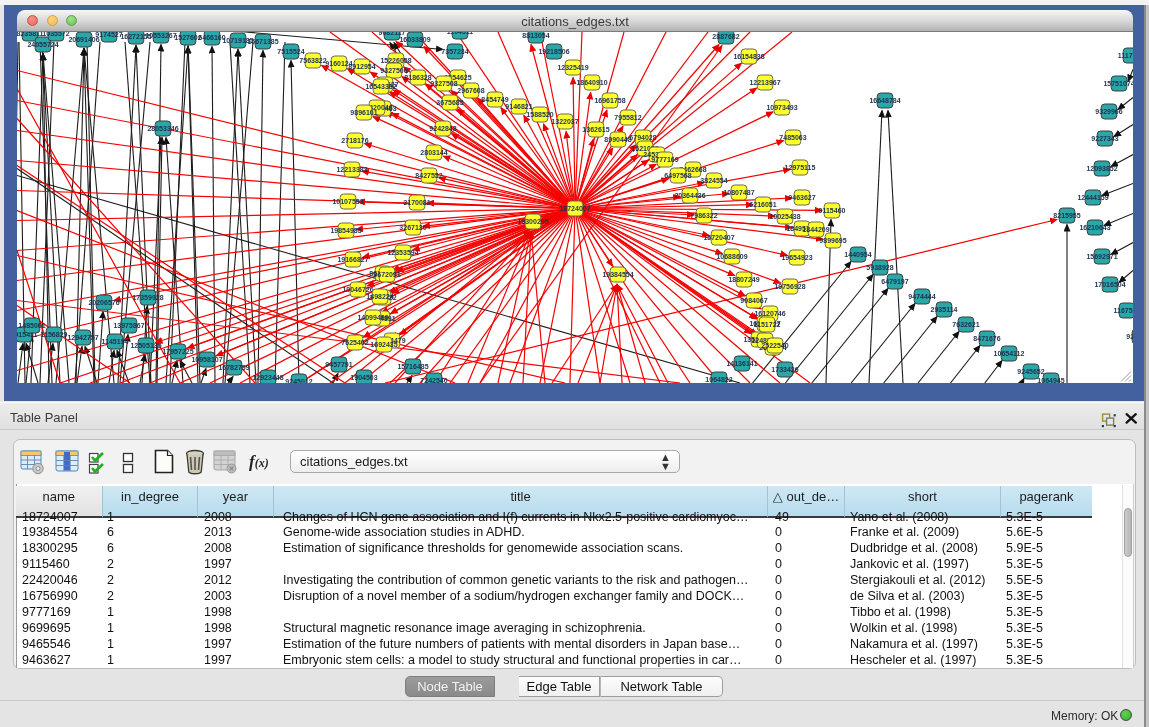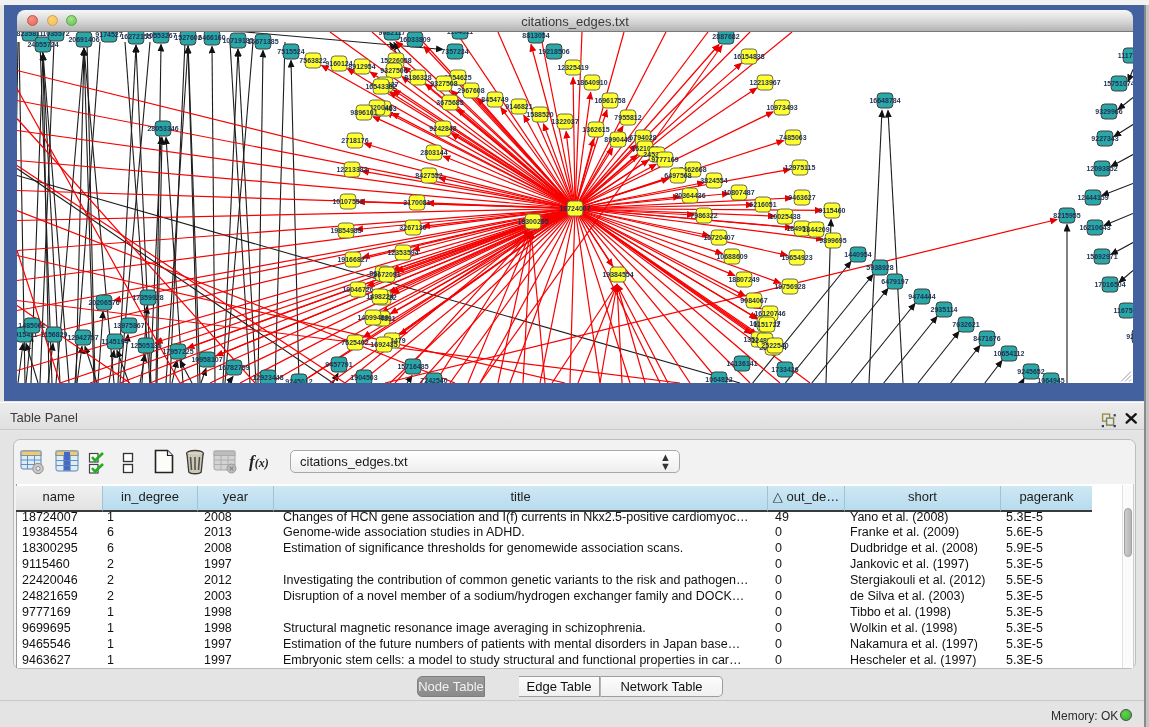--- a/index.html
+++ b/index.html
@@ -23,21 +23,21 @@
 #tphead span{position:absolute;left:10px;top:7px;font-size:13px;color:#3c3c3c}
 #tpbody{left:0;top:431px;width:1149px;height:296px;background:#e4e4e4}
 #container{left:13px;top:439px;width:1123px;height:230px;background:#f2f2f2;
  border:1px solid #bdbdbd;border-radius:7px}
 #combo{left:290px;top:449.5px;width:390px;height:23px;background:linear-gradient(#fff,#eee);
  border:1px solid #a8a8a8;border-radius:5px;font-size:13px;color:#1a1a1a;
  line-height:21px;padding-left:9px}
 #combo .ud{position:absolute;right:8px;top:2px;font-size:11px;color:#333;line-height:9px}
 #tablearea{left:15.5px;top:484px;width:1118px;height:184px;background:#fff;
  border-left:1px solid #9a9a9a;border-right:1px solid #cfcfcf;overflow:hidden}
-.th{position:absolute;top:485.5px;height:26px;background:linear-gradient(#cfe8f4,#b7dcee);
+.th{position:absolute;top:485.5px;height:32px;background:linear-gradient(#cfe8f4,#b7dcee);
  border-bottom:2px solid #3a3a3a;border-left:1px solid #9fc4d4;
  font-size:13px;color:#1d1d1d;text-align:center;line-height:21px}
 .tr{position:absolute;left:0;width:1149px;height:16px;font-size:12.5px;color:#111}
 .tr span{position:absolute;white-space:nowrap;top:0}
 
 #sbar{left:1122px;top:485px;width:11px;height:183px;background:#fbfbfb;
  border-left:1px solid #e2e2e2}
 #sthumb{left:1124px;top:508px;width:8px;height:49px;background:linear-gradient(90deg,#cdcdcd,#b5b5b5);
  border:1px solid #a0a0a0;border-radius:5px}
 
@@ -718,21 +718,21 @@
 <div class="tr" style="top:573.1px">
       <span style="left:22px">22420046</span>
       <span style="left:107px">2</span>
       <span style="left:204px">2012</span>
       <span style="left:283px">Investigating the contribution of common genetic variants to the risk and pathogen…</span>
       <span style="left:775px">0</span>
       <span style="left:850px">Stergiakouli et al. (2012)</span>
       <span style="left:1006px">5.5E-5</span>
     </div>
 <div class="tr" style="top:589.0px">
-      <span style="left:22px">24821659</span>
+      <span style="left:22px">16756990</span>
       <span style="left:107px">2</span>
       <span style="left:204px">2003</span>
       <span style="left:283px">Disruption of a novel member of a sodium/hydrogen exchanger family and DOCK…</span>
       <span style="left:775px">0</span>
       <span style="left:850px">de Silva et al. (2003)</span>
       <span style="left:1006px">5.3E-5</span>
     </div>
 <div class="tr" style="top:604.9px">
       <span style="left:22px">9777169</span>
       <span style="left:107px">1</span>
@@ -763,20 +763,20 @@
       <span style="left:22px">9463627</span>
       <span style="left:107px">1</span>
       <span style="left:204px">1997</span>
       <span style="left:283px">Embryonic stem cells: a model to study structural and functional properties in car…</span>
       <span style="left:775px">0</span>
       <span style="left:850px">Hescheler et al. (1997)</span>
       <span style="left:1006px">5.3E-5</span>
     </div>
 <div class="abs" id="sbar"></div>
 <div class="abs" id="sthumb"></div>
-<div class="abs seg" style="left:417px;width:68px;border-radius:5px 0 0 5px;
+<div class="abs seg" style="left:405px;width:90px;border-radius:5px 0 0 5px;
  background:linear-gradient(#9b9b9b,#8a8a8a);color:#f2f2f2;border-color:#7e7e7e">Node Table</div>
 <div class="abs seg" style="left:519px;width:81px;border-left:none">Edge Table</div>
 <div class="abs seg" style="left:600px;width:123px;border-left:1px solid #b5b5b5;border-radius:0 5px 5px 0">Network Table</div>
 <div class="abs" id="statline"></div>
 <div class="abs" id="mem">Memory: OK</div>
 <div class="abs" id="memdot"></div>
 <div class="abs" id="rightedge"></div>
 </div>
 </body></html>

